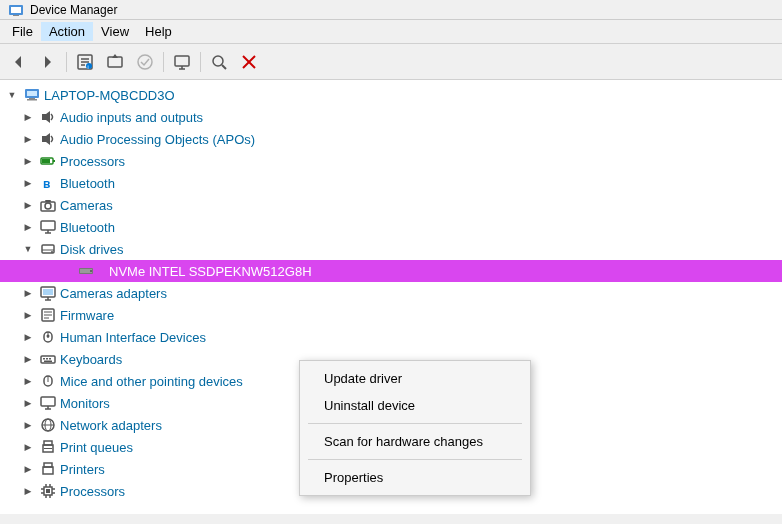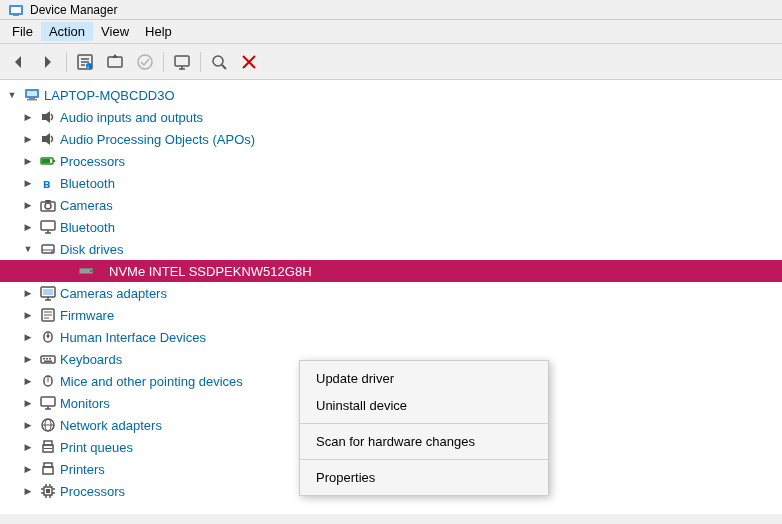--- a/index.html
+++ b/index.html
@@ -101,21 +101,21 @@
 
     .tree-item {
       display: flex;
       align-items: center;
       height: 22px;
       padding-right: 4px;
       cursor: pointer;
       white-space: nowrap;
     }
     .tree-item.selected {
-      background: #be185d;
+      background: #d946ef;
       color: #fff;
       gap: 11px;
     }
     .tree-item.selected .item-label {
       color: #fff;
     }
 
     .tree-indent {
       display: inline-block;
       width: 16px;
@@ -147,26 +147,26 @@
     .item-label {
       font-size: 13px;
       color: #0369a1;
     }
 
     
     .context-menu {
       position: absolute;
       left: 299px;
       top: 280px;
-      width: 250px;
+      width: 232px;
       background: #f5f5f5;
       border: 1px solid #ccc;
       box-shadow: 2px 2px 8px rgba(0,0,0,0.25);
       z-index: 100;
-      padding: 4px 0;
+      padding: 4px 8px;
     }
     .context-menu-item {
       padding: 6px 16px;
       font-size: 13px;
       color: #000;
       cursor: pointer;
     }
     .context-menu-item.bold {
       font-weight: normal;
     }

